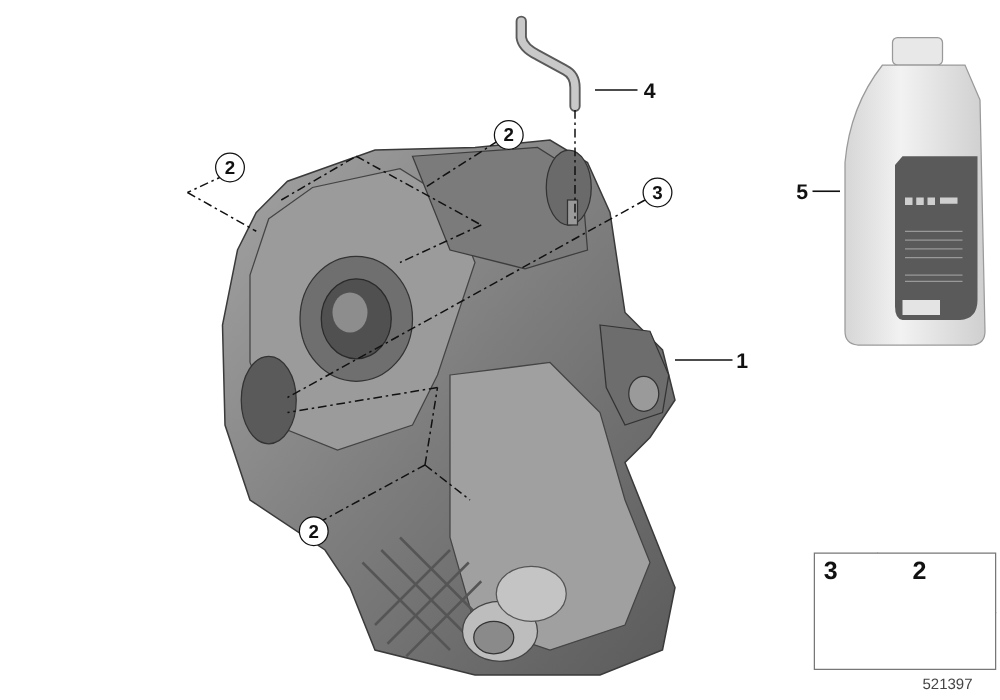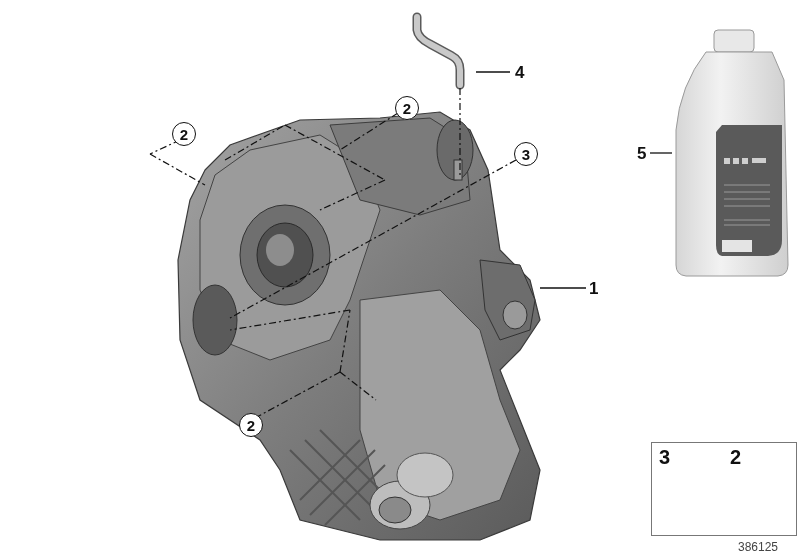--- a/index.html
+++ b/index.html
@@ -132,13 +132,13 @@
 <div class="circ" style="left:172px; top:122px;">2</div>
 <div class="circ" style="left:395px; top:96px;">2</div>
 <div class="circ" style="left:514px; top:142px;">3</div>
 <div class="circ" style="left:239px; top:413px;">2</div>
 
 <div class="partbox">
   <div class="cell-num" style="left:7px; top:3px;">3</div>
   <div class="cell-num" style="left:78px; top:3px;">2</div>
 </div>
 
-<div class="refnum">386125</div>
+<div class="refnum">521397</div>
 
 </body></html>

